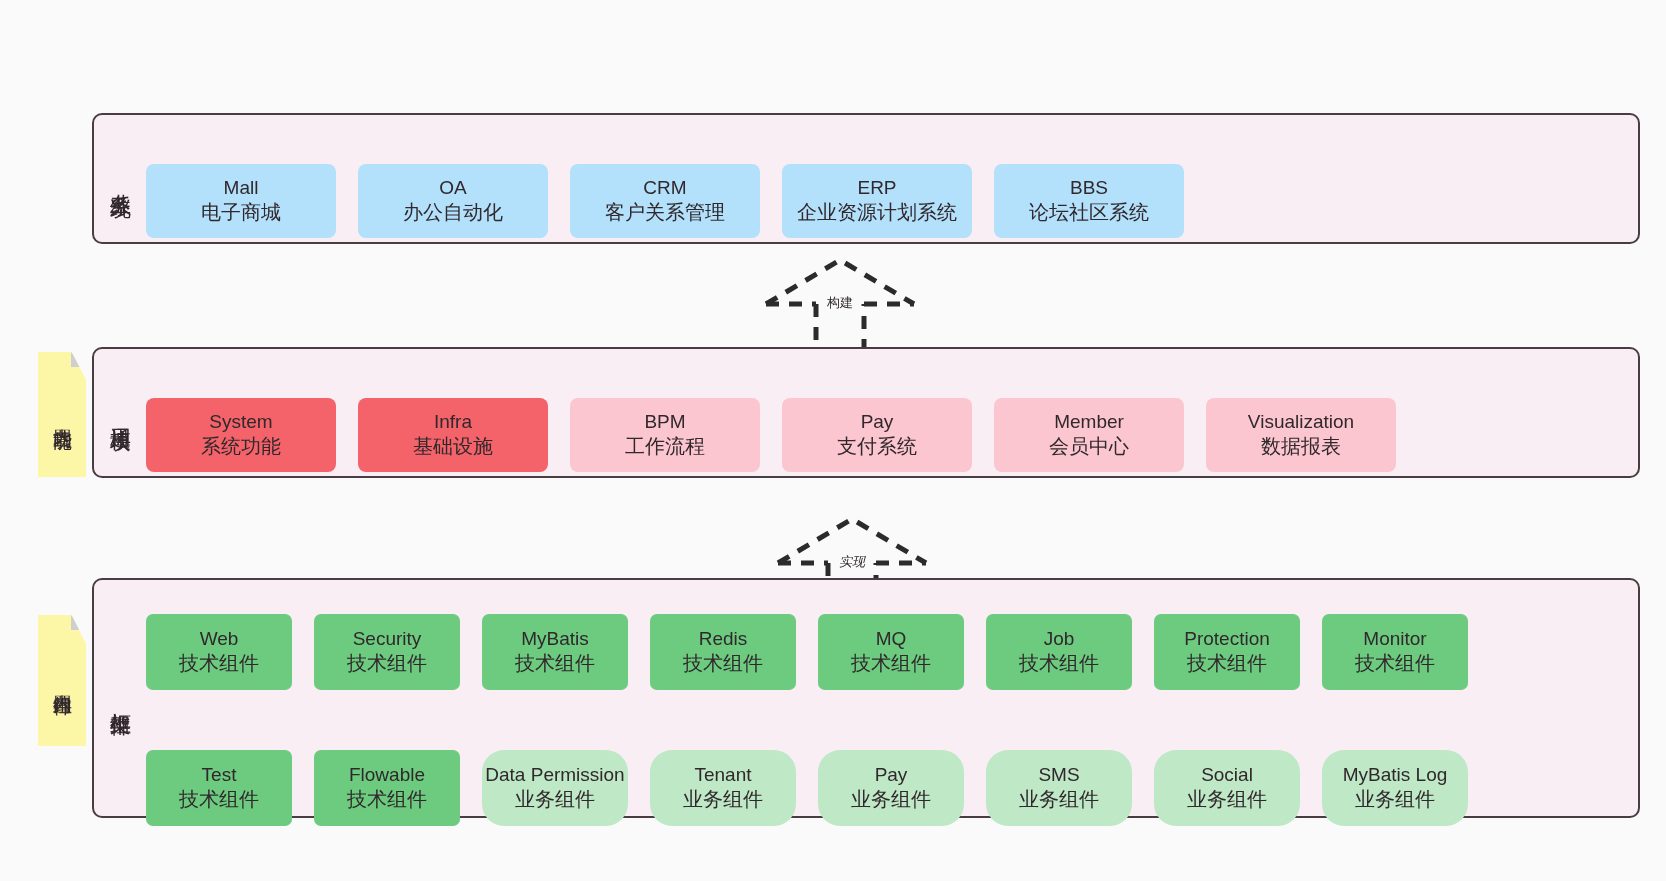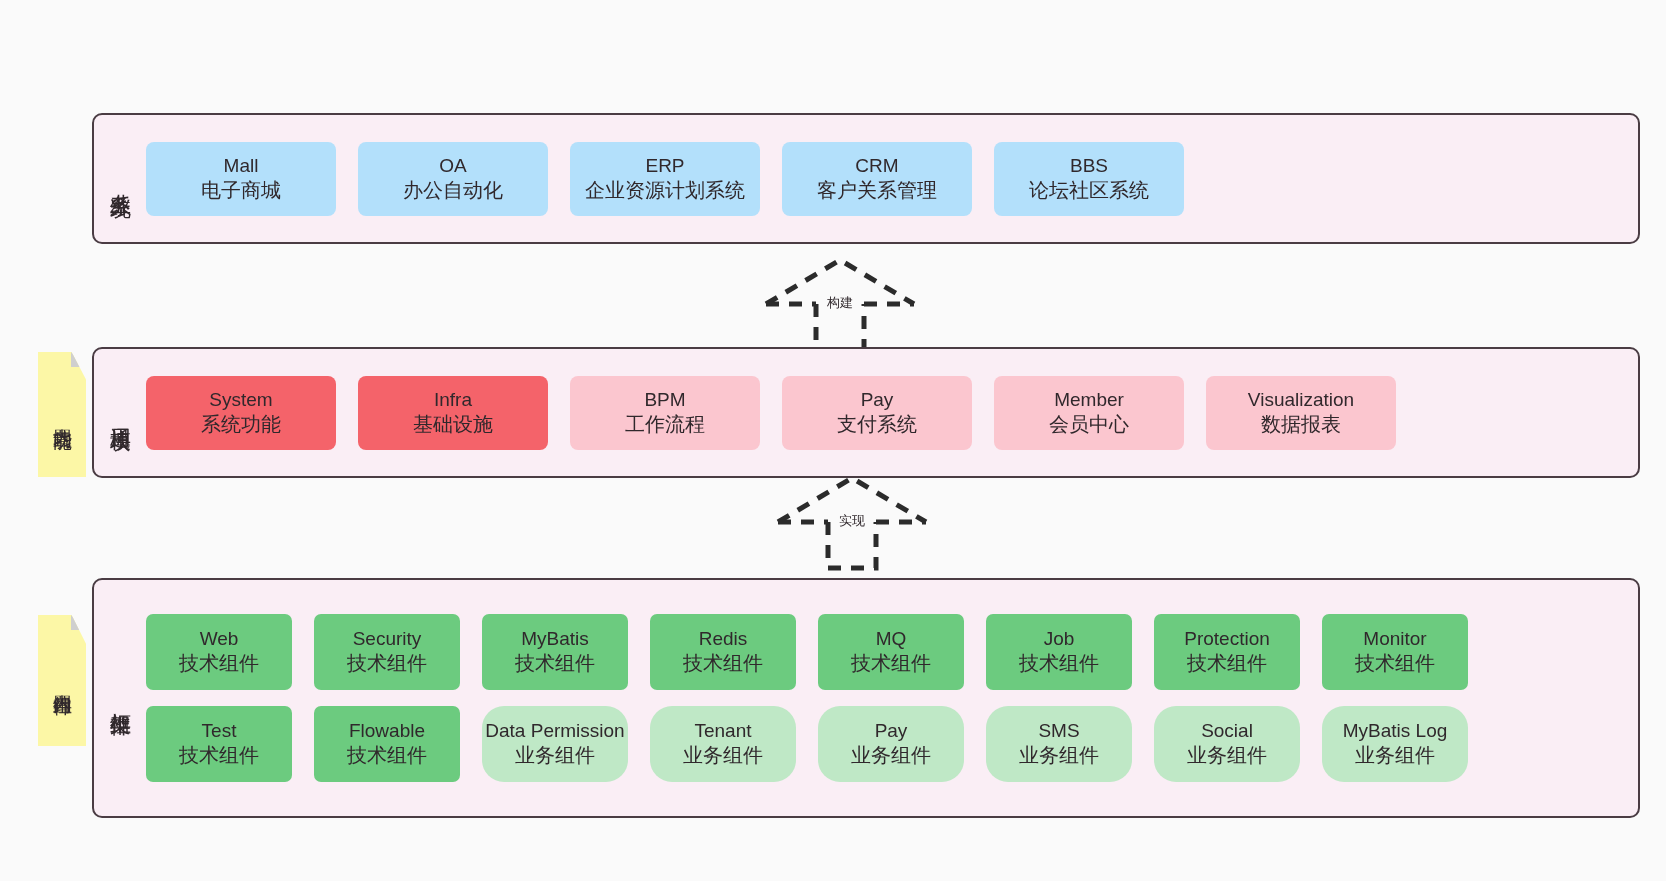--- a/index.html
+++ b/index.html
@@ -62,20 +62,21 @@
     border-radius: 8px;
     display: flex;
     flex-direction: column;
     align-items: center;
     justify-content: center;
     text-align: center;
     color: #30282c;
     box-sizing: border-box;
     line-height: 1.28;
     padding: 4px 2px;
+    margin-top: 44px;
   }
   .card .t1 { font-size: 19px; }
   .card .t2 { font-size: 20px; }
 
   .c-blue      { background: #b3e0fb; }
   .c-red       { background: #f4636a; }
   .c-pink      { background: #fbc6cf; }
   .c-green     { background: #6ccb7f; border-radius: 7px; }
   .c-lightgrn  { background: #bfe8c6; border-radius: 22px; }
 
@@ -121,21 +122,21 @@
   #note-builtin-func { left: 38px; top: 352px; height: 125px; }
   #note-builtin-comp { left: 38px; top: 615px; height: 131px; }
 
   
   .arrow-wrap {
     position: absolute;
     width: 160px;
     height: 96px;
   }
   #arrow-build  { left: 760px; top: 256px; }
-  #arrow-impl   { left: 772px; top: 474px; }
+  #arrow-impl   { left: 772px; top: 515px; font-style: italic; }
   .arrow-wrap svg { display: block; overflow: visible; }
   .arrow-label {
     position: absolute;
     left: 0;
     right: 0;
     top: 38px;
     text-align: center;
     font-size: 13px;
     color: #30282c;
     background: transparent;
@@ -153,26 +154,26 @@
       <div class="row">
         <div class="card c-blue">
           <span class="t1">Mall</span>
           <span class="t2">电子商城</span>
         </div>
         <div class="card c-blue">
           <span class="t1">OA</span>
           <span class="t2">办公自动化</span>
         </div>
         <div class="card c-blue">
+          <span class="t1">CRM</span>
+          <span class="t2">客户关系管理</span>
+        </div>
+        <div class="card c-blue">
           <span class="t1">ERP</span>
           <span class="t2">企业资源计划系统</span>
-        </div>
-        <div class="card c-blue">
-          <span class="t1">CRM</span>
-          <span class="t2">客户关系管理</span>
         </div>
         <div class="card c-blue">
           <span class="t1">BBS</span>
           <span class="t2">论坛社区系统</span>
         </div>
       </div>
     </div>
   </div>
 
   <div class="arrow-wrap" id="arrow-build">

